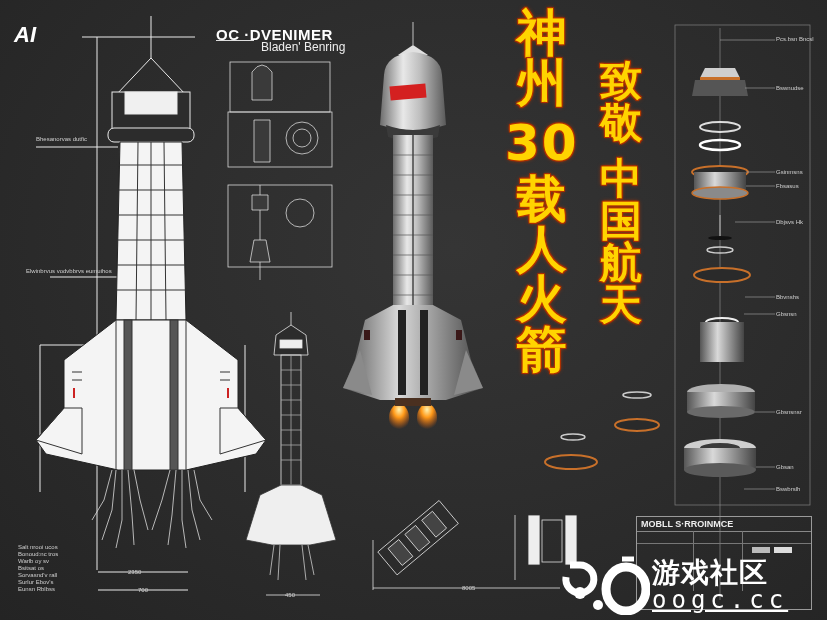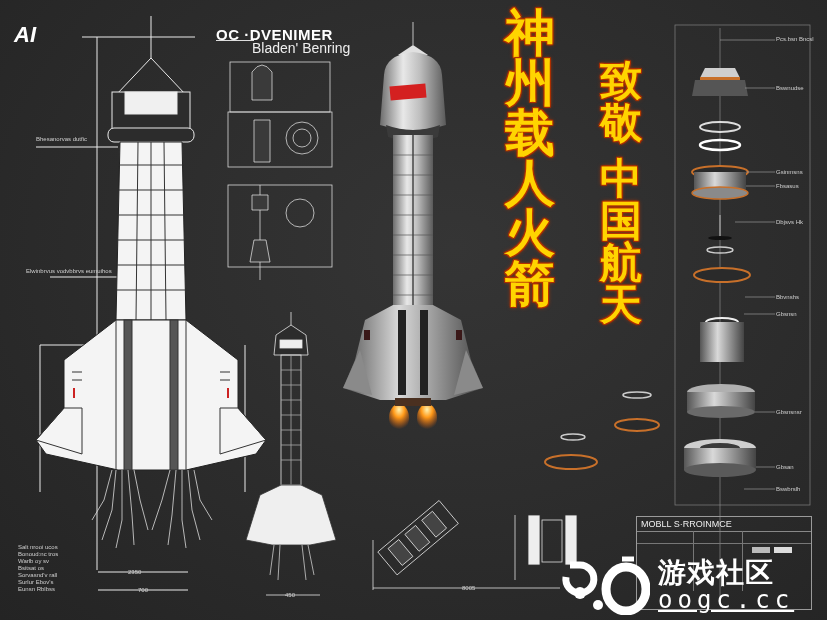--- a/index.html
+++ b/index.html
@@ -1,36 +1,36 @@
 <!DOCTYPE html>
 <html><head>
 <meta charset="utf-8">
 <style>
   html,body{margin:0;padding:0;}
   body{width:827px;height:620px;overflow:hidden;background:#2c2c2c;font-family:"Liberation Sans",sans-serif;position:relative;}
   .canvas{position:absolute;left:0;top:0;width:827px;height:620px;background:radial-gradient(ellipse at 55% 40%,#353535 0%,#2b2b2b 60%,#242424 100%);overflow:hidden;}
   .ai-badge{position:absolute;left:14px;top:22px;color:#fff;font-weight:bold;font-size:22px;letter-spacing:0;font-style:italic;}
   .bp-title{position:absolute;left:216px;top:18px;color:#fff;font-weight:bold;font-size:15px;letter-spacing:0.5px;margin-top:8px;}
-  .bp-subtitle{position:absolute;left:252px;top:40px;color:#eee;font-size:14px;}
+  .bp-subtitle{position:absolute;left:261px;top:40px;color:#eee;font-size:12px;}
   .bp-underline{position:absolute;left:216px;top:40px;width:38px;height:1px;background:#ddd;}
   .svg-layer{position:absolute;left:0;top:0;}
   .label-block{position:absolute;color:#cfcfcf;font-size:6px;line-height:7px;white-space:nowrap;}
   .vtitle{position:absolute;display:flex;flex-direction:column;align-items:center;color:#ffd400;font-weight:bold;
     text-shadow:0 0 2px #c23a00,0 0 4px #c23a00,1px 1px 0 #a02800,-1px -1px 0 #a02800,1px -1px 0 #a02800,-1px 1px 0 #a02800;
     font-family:"DejaVu Sans",sans-serif;}
   .vtitle span{display:block;line-height:1;}
   .t1{left:505px;top:8px;font-size:50px;}
   .t1 .num{font-size:50px;margin:10px 0 6px;letter-spacing:2px;}
   .t2{left:600px;top:60px;font-size:42px;}
   .t2 .gap{height:14px;}
   .spec-box{position:absolute;left:636px;top:516px;width:174px;height:92px;border:1px solid #9a9a9a;}
-  .spec-title{position:absolute;left:4px;top:2px;color:#eee;font-weight:normal;font-size:9px;}
+  .spec-title{position:absolute;left:4px;top:2px;color:#eee;font-weight:bold;font-size:9px;}
   .watermark{position:absolute;left:560px;top:555px;display:flex;align-items:center;}
   .wm-logo{width:90px;height:60px;position:relative;}
-  .wm-text{display:flex;flex-direction:column;margin-left:8px;}
+  .wm-text{display:flex;flex-direction:column;margin-left:2px;}
   .wm-cn{color:#fff;font-size:28px;font-weight:bold;line-height:30px;letter-spacing:1px;}
   .wm-en{color:#fff;font-size:24px;line-height:24px;font-family:"DejaVu Sans Mono",monospace;letter-spacing:5px;text-decoration:underline;}
 </style>
 </head>
 <body>
 
 <div class="canvas">
 
   <svg class="svg-layer" width="827" height="620" viewBox="0 0 827 620">
     <defs>
@@ -263,20 +263,21 @@
   <div class="label-block" style="left:776px;top:219px;">Dbjsvs Hk</div>
   <div class="label-block" style="left:776px;top:294px;">Bbvnshs</div>
   <div class="label-block" style="left:776px;top:311px;">Gbsnsn</div>
   <div class="label-block" style="left:776px;top:409px;">Gbsnsnsr</div>
   <div class="label-block" style="left:776px;top:464px;">Gbsan</div>
   <div class="label-block" style="left:776px;top:486px;">Bswbrslh</div>
 
   <div class="vtitle t1">
     <span>神</span>
     <span>州</span>
+    <span class="num">30</span>
     <span>载</span>
     <span>人</span>
     <span>火</span>
     <span>箭</span>
   </div>
 
   <div class="vtitle t2">
     <span>致</span>
     <span>敬</span>
     <span class="gap"></span>

